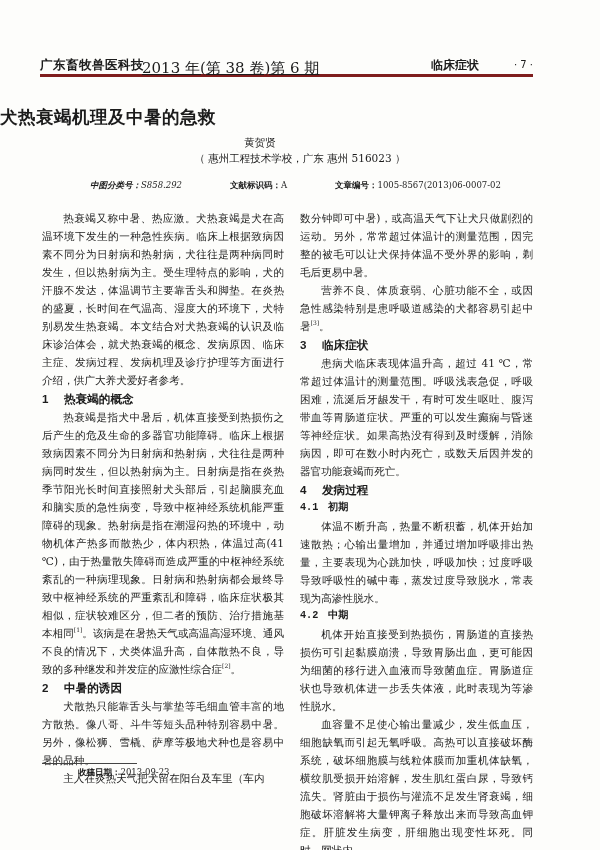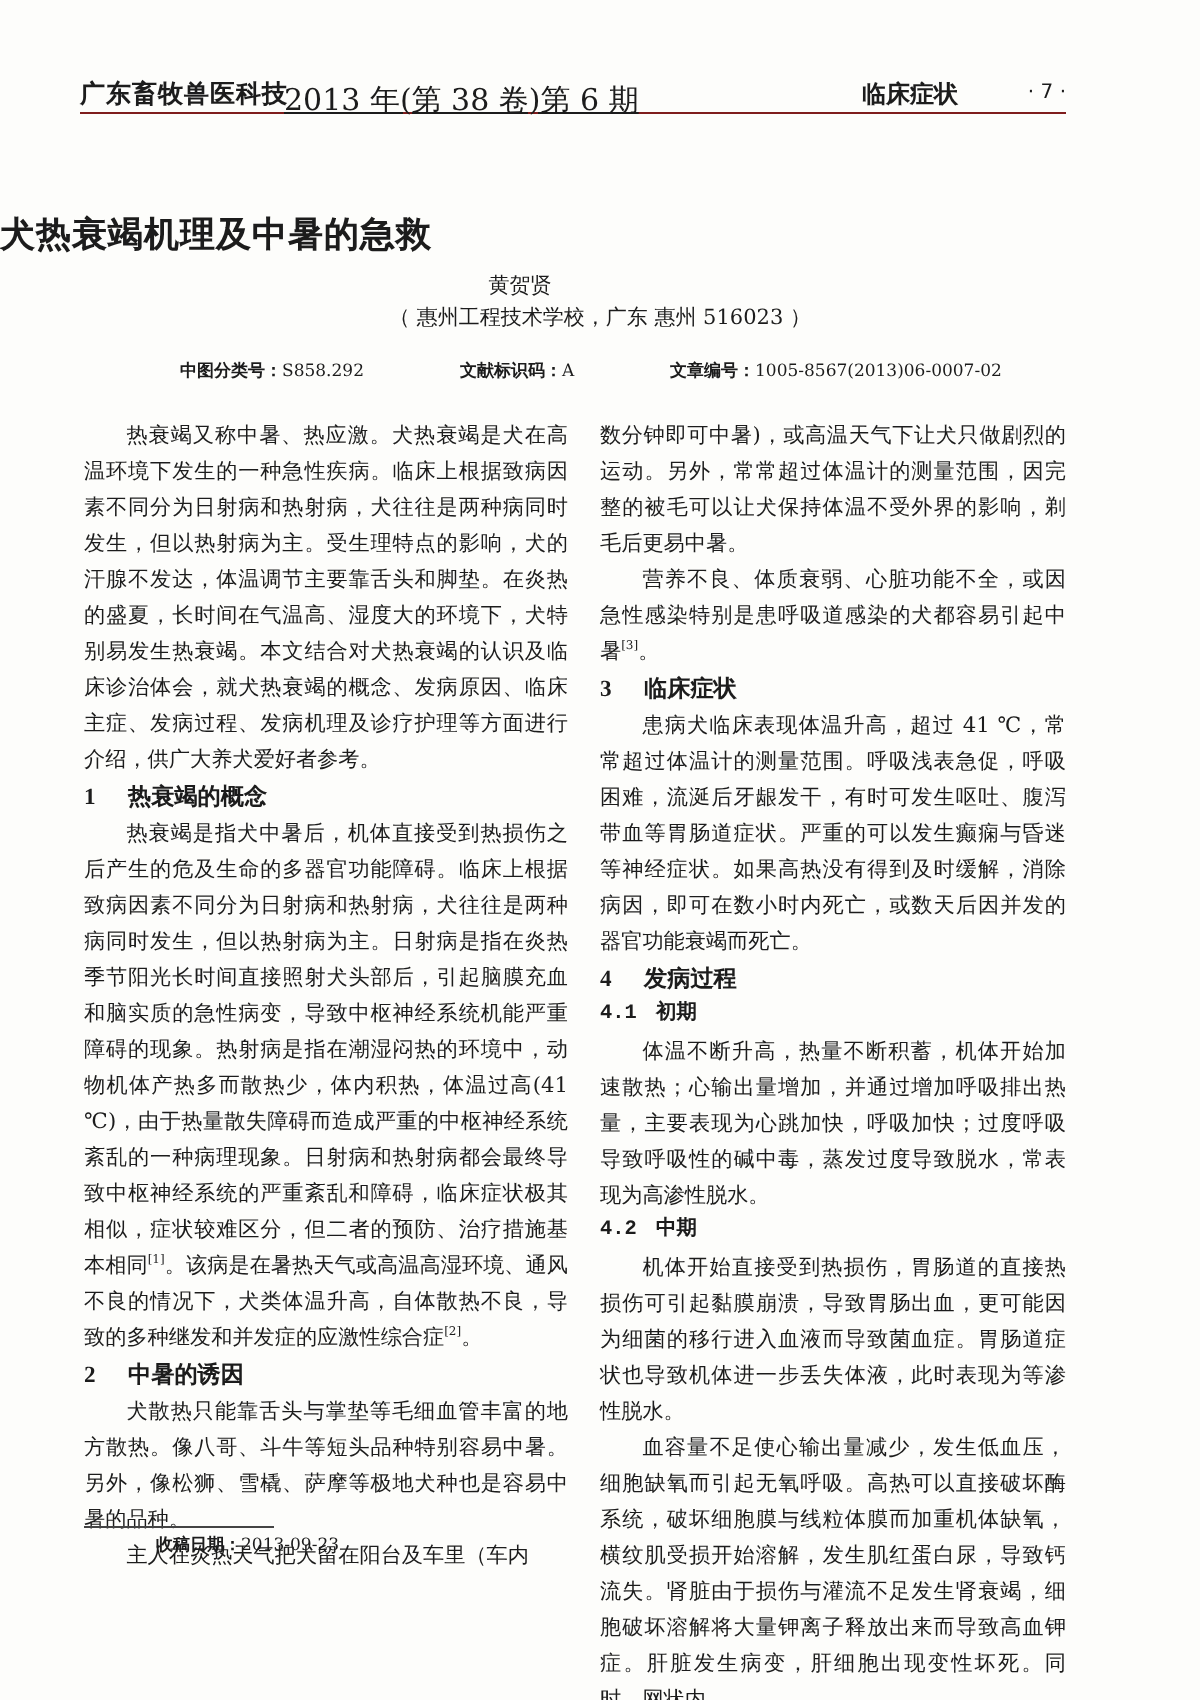--- a/index.html
+++ b/index.html
@@ -1,32 +1,32 @@
 <!DOCTYPE html>
 <html><head>
 <meta charset="utf-8">
 <style>
   html, body { margin:0; padding:0; }
   body { width:600px; height:850px; background:#fdfdfb; position:relative; overflow:hidden; color:#1c1c1c; font-family:"DejaVu Serif", serif; }
-  .header { position:absolute; left:40px; top:40px; width:493px; height:16px; border-bottom:1px solid #7f1d1d;text-align:right; }
+  .header { position:absolute; left:40px; top:58px; width:493px; height:16px; border-bottom:3px solid #7f1d1d;text-align:right; }
   .header .journal { position:absolute; left:0; top:-1px; font-size:12.5px; font-weight:bold; font-family:"DejaVu Serif", serif; letter-spacing:0.5px; }
   .header .issue { position:absolute; left:102px; top:1px; font-size:15px;text-decoration:underline; }
   .header .section { position:absolute; right:54px; top:-1px; font-size:12px; font-weight:bold; font-family:"DejaVu Sans", sans-serif; }
   .header .page { position:absolute; right:0; top:1px; font-size:10px; font-family:"DejaVu Sans", sans-serif; }
   .title { position:absolute; left:0; width:580px; top:105px; text-align:left; font-size:17.5px; font-weight:bold; font-family:"DejaVu Sans", sans-serif; letter-spacing:0.5px; }
   .author { position:absolute; left:0; width:520px; top:136px; text-align:center; font-size:10.5px; }
   .affil { position:absolute; left:0; width:600px; top:152px; text-align:center; font-size:10.5px; }
   .meta { position:absolute; top:180px; font-size:8.5px; }
   .meta b { font-family:"DejaVu Sans", sans-serif; }
   .col { position:absolute; top:209px; font-size:10.6px; line-height:18px; text-align:justify; }
   .col.left { left:42px; width:242px; }
   .col.right { left:300px; width:233px; }
   .col p { margin:0; text-indent:2em; }
   .col p.cont { text-indent:0; }
-  .col h2 { margin:1px 0 0 0; font-size:11.6px; line-height:18px; font-weight:bold; font-family:Liberation Serif, serif; }
+  .col h2 { margin:1px 0 0 0; font-size:11.6px; line-height:18px; font-weight:bold; font-family:Liberation Sans, sans-serif; }
   .col h2 .num { display:inline-block; width:22px; }
   .col h3 { margin:0; font-size:10.2px; line-height:18px; font-weight:bold; font-family:Liberation Mono, monospace; }
   .col h3 .num { display:inline-block; width:28px; }
   sup { font-size:6px; vertical-align:super; line-height:0; }
   .footrule { position:absolute; left:42px; top:763px; width:95px; border-top:1px solid #444; }
   .received { position:absolute; left:42px; top:767px; font-size:8.5px; }
   .received b { font-family:"DejaVu Sans", sans-serif;padding-left:36px; }
 </style>
 </head>
 <body>
@@ -35,21 +35,21 @@
   <span class="journal">广东畜牧兽医科技</span>
   <span class="issue">2013 年(第 38 卷)第 6 期</span>
   <span class="section">临床症状</span>
   <span class="page">· 7 ·</span>
 </div>
 
 <div class="title">犬热衰竭机理及中暑的急救</div>
 <div class="author">黄贺贤</div>
 <div class="affil">（ 惠州工程技术学校，广东   惠州   516023 ）</div>
 
-<div class="meta" style="left:90px;">
+<div class="meta" style="left:90px;font-style:italic;">
   <b>中图分类号：</b><span>S858.292</span>
 </div>
 <div class="meta" style="left:230px;">
   <b>文献标识码：</b><span>A</span>
 </div>
 <div class="meta" style="left:335px;">
   <b>文章编号：</b><span>1005-8567(2013)06-0007-02</span>
 </div>
 
 <div class="col left">

